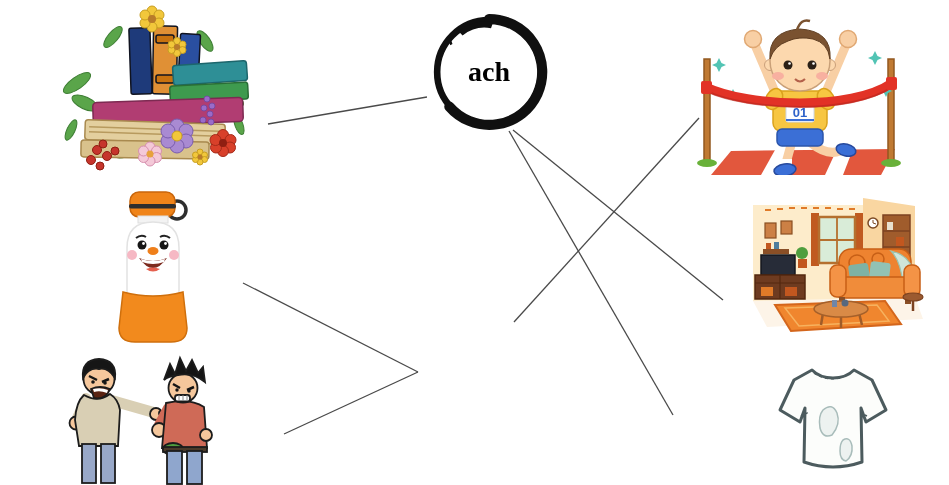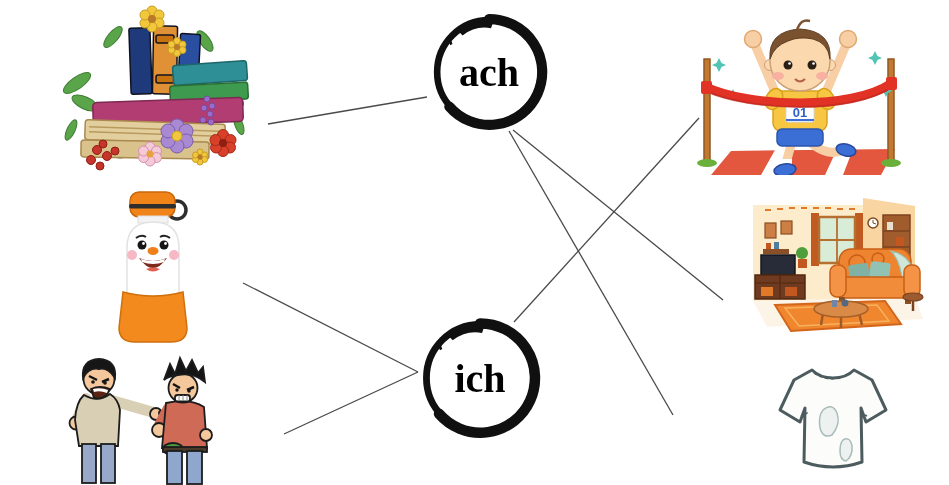--- a/index.html
+++ b/index.html
@@ -3,21 +3,21 @@
 <meta charset="utf-8">
 <style>
   html,body{margin:0;padding:0;background:#fff;}
   #canvas{position:relative;width:949px;height:485px;background:#fff;overflow:hidden;
           font-family:"Liberation Sans",sans-serif;}
   .fig{position:absolute;}
   .fig svg{width:100%;height:100%;display:block;}
   .node{position:absolute;}
   .node svg{position:absolute;inset:0;width:100%;height:100%;}
   .node .label{position:absolute;inset:0;display:flex;align-items:center;justify-content:center;
-               font-family:"Liberation Serif","DejaVu Serif",serif;font-weight:700;font-size:40px;
+               font-family:"Liberation Serif","DejaVu Serif",serif;font-weight:700;font-size:28px;
                color:#000;letter-spacing:0px;padding-top:2px;}
   #lines-overlay{position:absolute;inset:0;width:949px;height:485px;pointer-events:none;}
 </style>
 </head>
 <body>
 
 <div id="canvas">
 
   <div class="fig" style="left:55px;top:3px;width:200px;height:172px;" aria-label="stack-of-books-with-flowers">
     <svg viewBox="0 0 200 172">
@@ -320,29 +320,20 @@
   <div class="node" style="left:428px;top:10px;width:122px;height:122px;">
     <svg viewBox="0 0 120 120">
       <circle cx="60" cy="61" r="51" fill="#ffffff" stroke="#101010" stroke-width="6.5"></circle>
       <path d="M60 9 A52 52 0 1 1 21 95" fill="none" stroke="#101010" stroke-width="10" stroke-linecap="round"></path>
       <path d="M30 21 Q45 9 64 12 L62 18 Q47 15 34 25 Z" fill="#101010"></path>
       <path d="M23 34 Q19 27 28 21" fill="none" stroke="#101010" stroke-width="2.5"></path>
     </svg>
     <span class="label">ach</span>
   </div>
 
-  <div class="node" style="left:417px;top:314px;width:126px;height:126px;">
-    <svg viewBox="0 0 120 120">
-      <circle cx="60" cy="61" r="51" fill="#ffffff" stroke="#101010" stroke-width="6.5"></circle>
-      <path d="M60 9 A52 52 0 1 1 21 95" fill="none" stroke="#101010" stroke-width="10" stroke-linecap="round"></path>
-      <path d="M30 21 Q45 9 64 12 L62 18 Q47 15 34 25 Z" fill="#101010"></path>
-      <path d="M23 34 Q19 27 28 21" fill="none" stroke="#101010" stroke-width="2.5"></path>
-    </svg>
-    <span class="label">ich</span>
-  </div>
 
   <svg id="lines-overlay" viewBox="0 0 949 485" xmlns="http://www.w3.org/2000/svg">
       <line x1="268" y1="124" x2="427" y2="97" stroke="#4a4a4a" stroke-width="1.3"></line>
       <line x1="513" y1="130" x2="723" y2="300" stroke="#4a4a4a" stroke-width="1.3"></line>
       <line x1="509" y1="131" x2="673" y2="415" stroke="#4a4a4a" stroke-width="1.3"></line>
       <line x1="514" y1="322" x2="699" y2="118" stroke="#4a4a4a" stroke-width="1.3"></line>
       <line x1="243" y1="283" x2="418" y2="372" stroke="#4a4a4a" stroke-width="1.3"></line>
       <line x1="284" y1="434" x2="418" y2="372" stroke="#4a4a4a" stroke-width="1.3"></line>
     </svg>
 </div>

